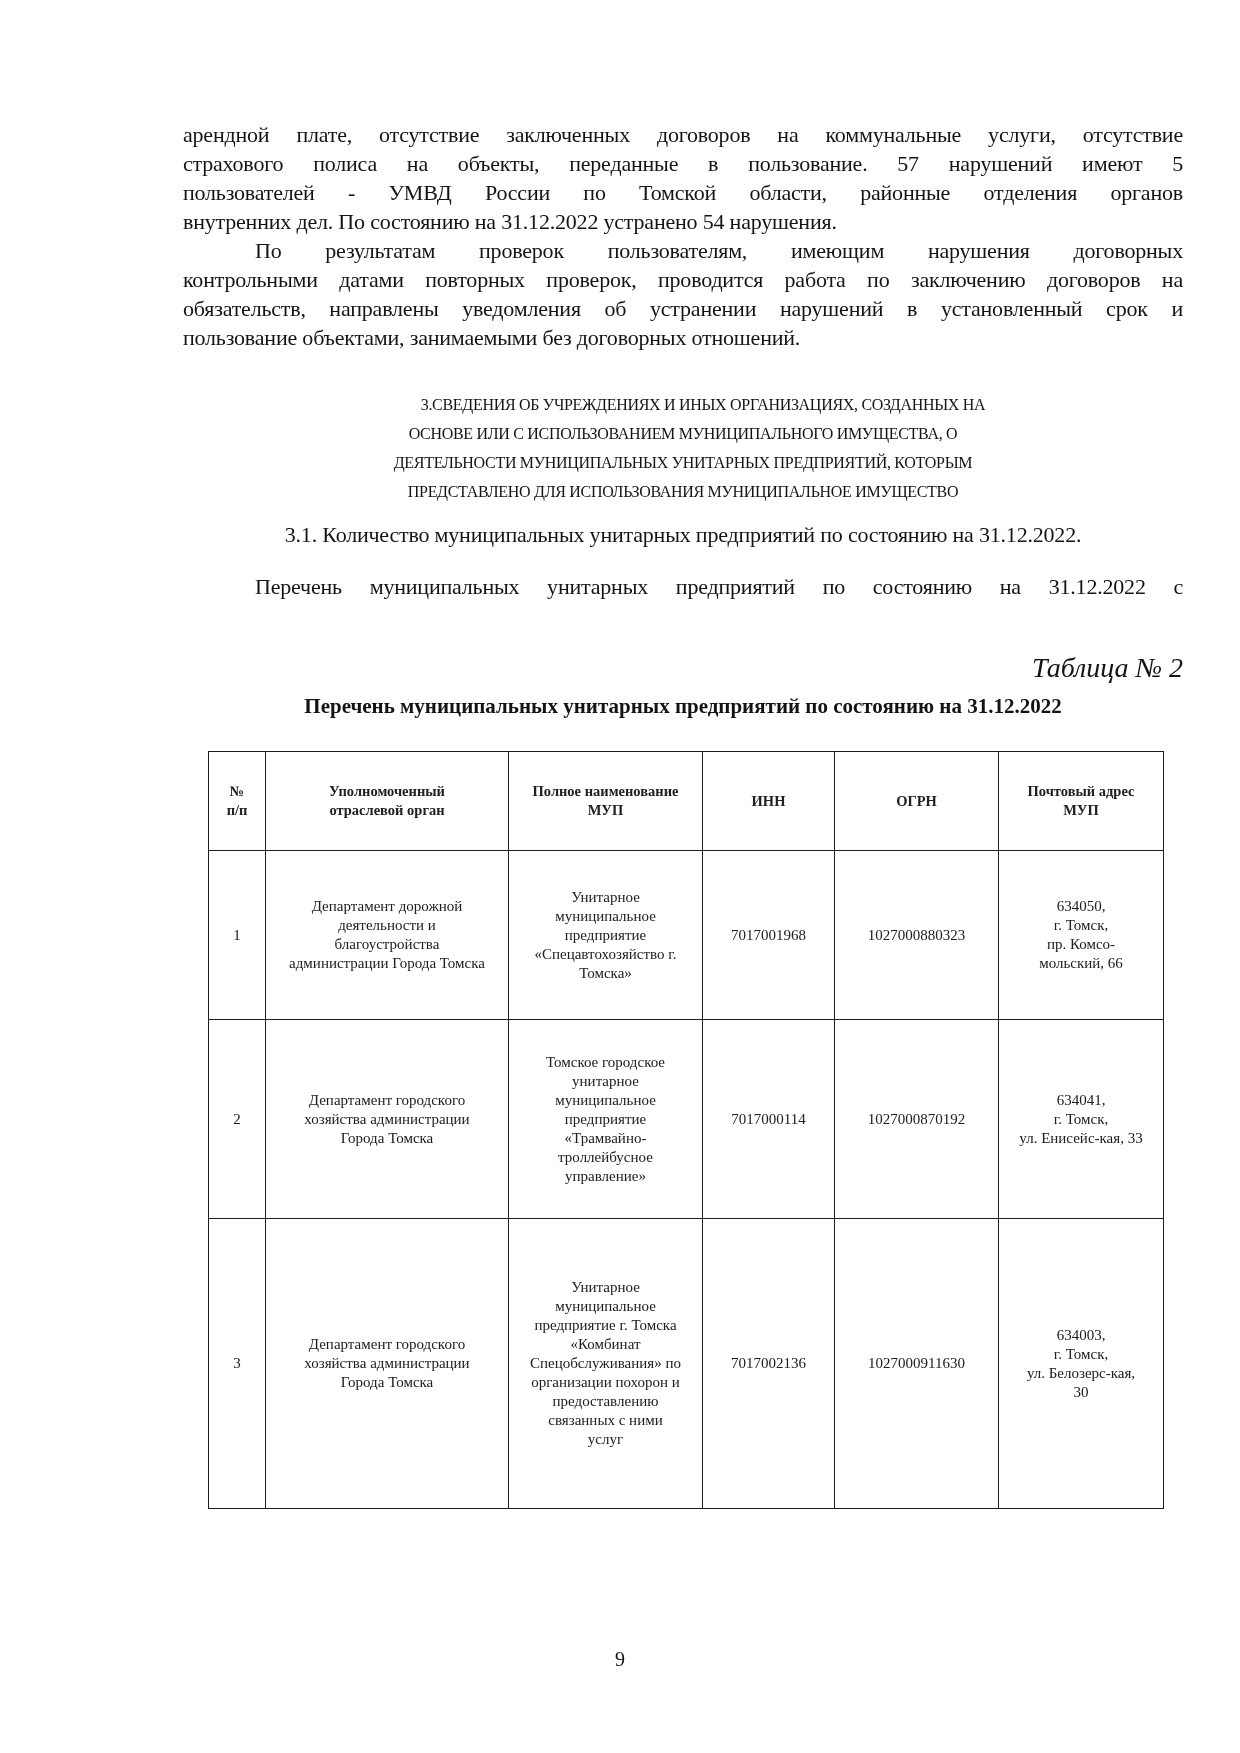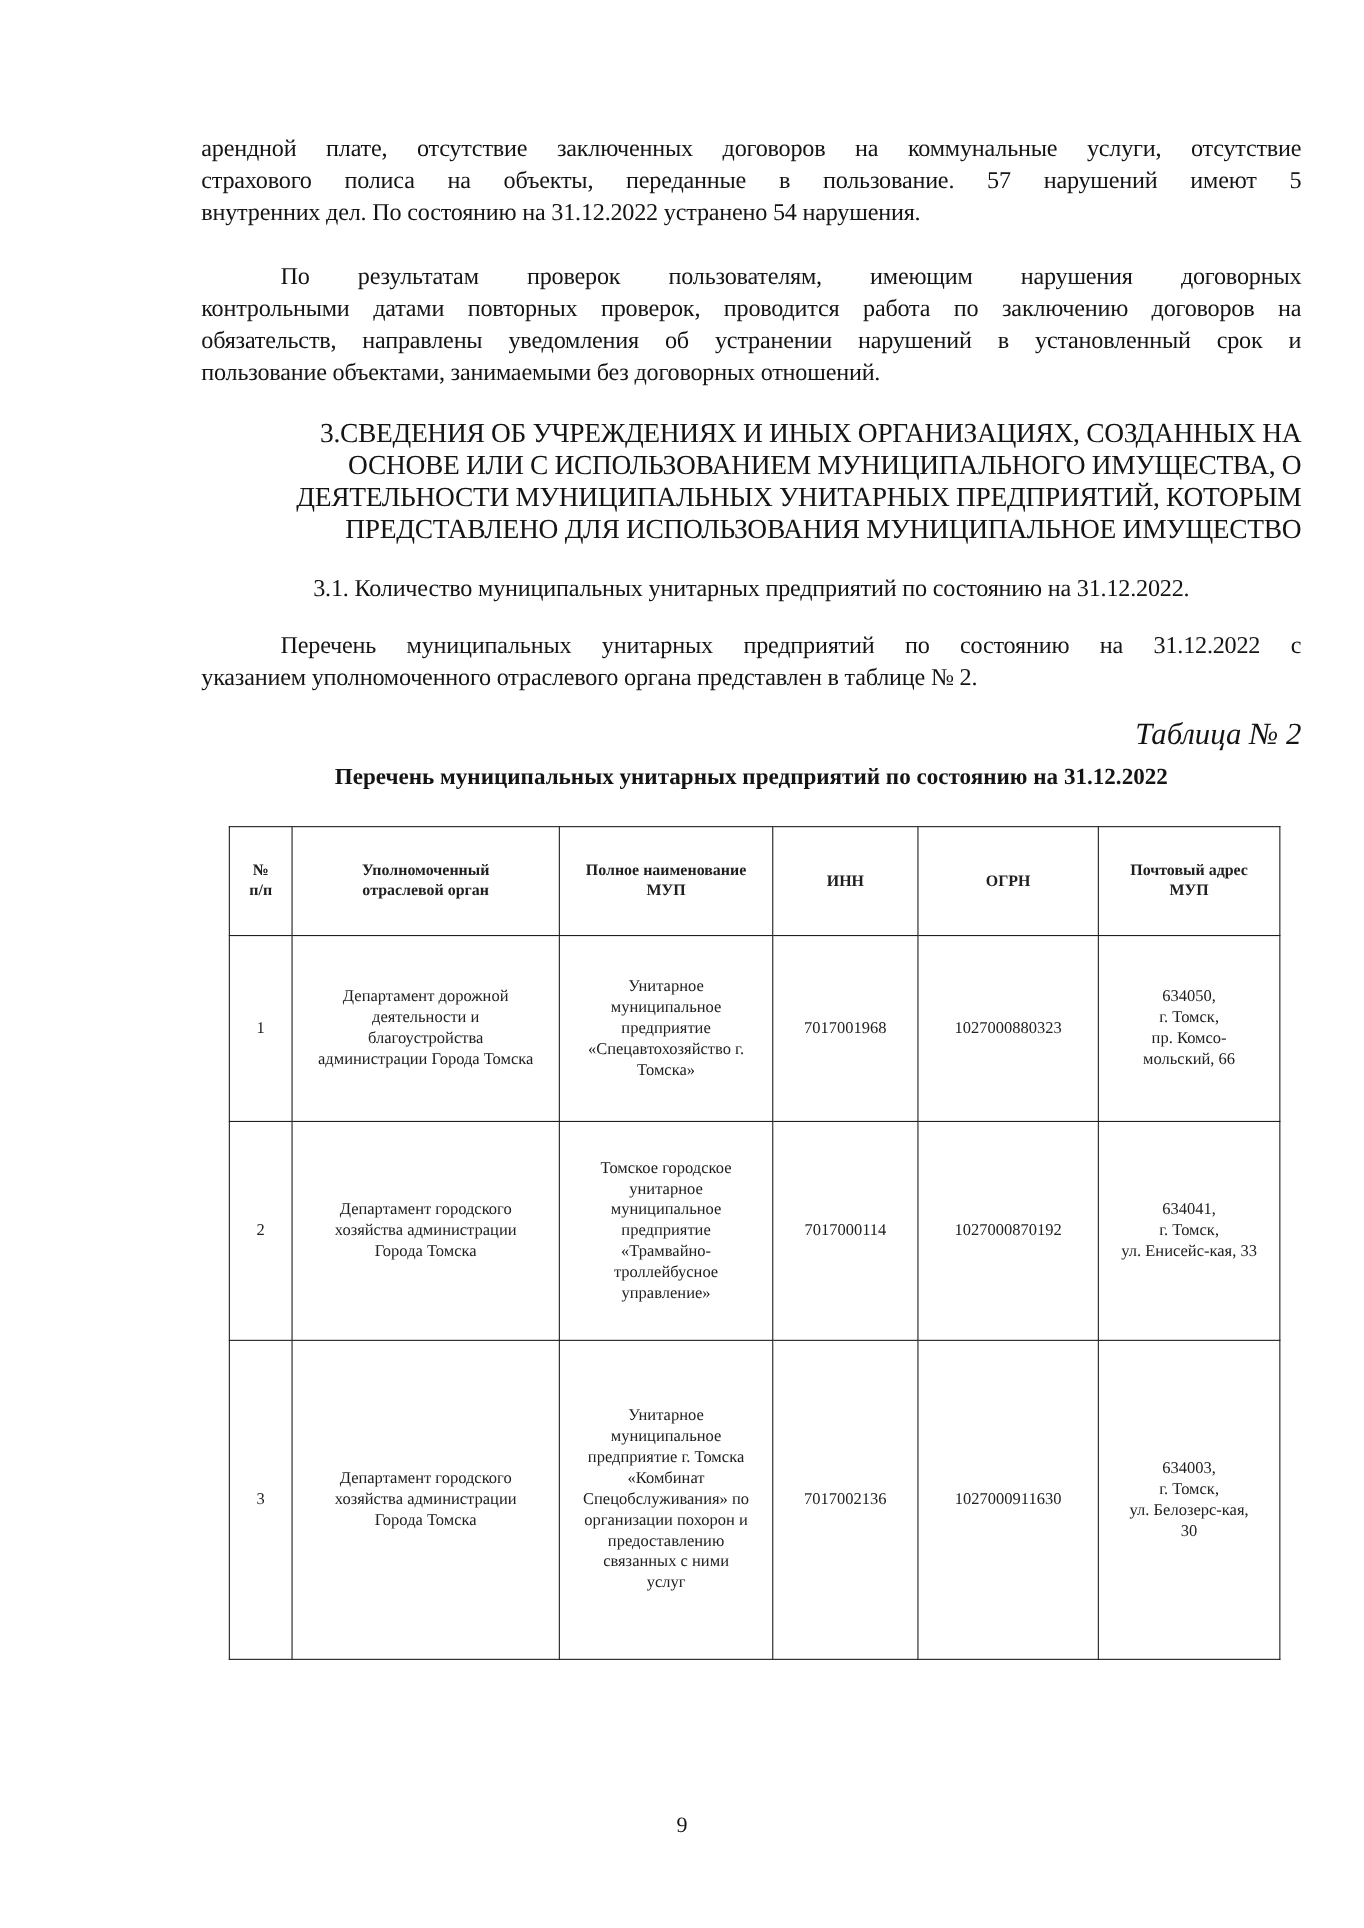--- a/index.html
+++ b/index.html
@@ -4,22 +4,22 @@
 <style>
   html, body { margin: 0; padding: 0; background: #ffffff; }
   body { width: 1240px; height: 1753px; position: relative; overflow: hidden;
          font-family: "Liberation Serif", "DejaVu Serif", serif; color: #141414; }
   .page { position: absolute; left: 0; top: 0; width: 1240px; height: 1753px; background: #fff; text-decoration: underline; }
   .para { position: absolute; left: 183px; width: 1000px; font-size: 22px; line-height: 29px;
           text-align: justify; letter-spacing: -0.2px; }
   .para .line { display: block; text-align: justify; text-align-last: justify; white-space: nowrap; }
   .para .line.last { text-align-last: left; }
   .indent { padding-left: 72px; }
-  .heading { position: absolute; left: 183px; width: 1000px; top: 380px; font-size: 25px; line-height: 29px;
-             text-align: right; text-transform: uppercase; letter-spacing: -0.3px; }
+  .heading { position: absolute; left: 183px; width: 1000px; top: 390px; font-size: 16px; line-height: 29px;
+             text-align: center; text-transform: uppercase; letter-spacing: -0.3px; }
   .heading span { display: block; }
   .sub { position: absolute; left: 183px; width: 1000px; top: 520px; font-size: 22px; line-height: 29px;
          text-align: center; letter-spacing: -0.2px; }
   .caption { position: absolute; right: 57px; top: 652px; font-size: 28px; font-style: italic; }
   .table-title { position: absolute; left: 183px; width: 1000px; top: 694px; font-size: 21px; font-weight: bold;
                  text-align: center; }
   table.mup { position: absolute; left: 208px; top: 751px; border-collapse: collapse; table-layout: fixed;
               width: 955px; font-size: 15px; line-height: 19px; }
   table.mup th, table.mup td { border: 1.5px solid #1e1e1e; text-align: center; vertical-align: middle;
                                padding: 2px 8px; color: #202020; }
@@ -31,20 +31,21 @@
   .cell-lines span { display: block; }
 </style>
 </head>
 <body>
 
 <div class="page">
 
   <div class="para" style="top:120px;">
     <span class="line">арендной плате, отсутствие заключенных договоров на коммунальные услуги, отсутствие</span>
     <span class="line">страхового полиса на объекты, переданные в пользование. 57 нарушений имеют 5</span>
+    <span class="line">пользователей - УМВД России по Томской области, районные отделения органов</span>
     <span class="line last">внутренних дел. По состоянию на 31.12.2022 устранено 54 нарушения.</span>
   </div>
 
   <div class="para" style="top:236px;">
     <span class="line indent">По результатам проверок пользователям, имеющим нарушения договорных</span>
     <span class="line">контрольными датами повторных проверок, проводится работа по заключению договоров на</span>
     <span class="line">обязательств, направлены уведомления об устранении нарушений в установленный срок и</span>
     <span class="line last">пользование объектами, занимаемыми без договорных отношений.</span>
   </div>
 
@@ -52,21 +53,20 @@
     <span style="padding-left:40px;">3.СВЕДЕНИЯ ОБ УЧРЕЖДЕНИЯХ И ИНЫХ ОРГАНИЗАЦИЯХ, СОЗДАННЫХ НА</span>
     <span>ОСНОВЕ ИЛИ С ИСПОЛЬЗОВАНИЕМ МУНИЦИПАЛЬНОГО ИМУЩЕСТВА, О</span>
     <span>ДЕЯТЕЛЬНОСТИ МУНИЦИПАЛЬНЫХ УНИТАРНЫХ ПРЕДПРИЯТИЙ, КОТОРЫМ</span>
     <span>ПРЕДСТАВЛЕНО ДЛЯ ИСПОЛЬЗОВАНИЯ МУНИЦИПАЛЬНОЕ ИМУЩЕСТВО</span>
   </div>
 
   <div class="sub">3.1. Количество муниципальных унитарных предприятий по состоянию на 31.12.2022.</div>
 
   <div class="para" style="top:572px;">
     <span class="line indent">Перечень муниципальных унитарных предприятий по состоянию на 31.12.2022 с</span>
-    <span class="line last">указанием уполномоченного отраслевого органа представлен в таблице № 2.</span>
   </div>
 
   <div class="caption">Таблица № 2</div>
 
   <div class="table-title">Перечень муниципальных унитарных предприятий по состоянию на 31.12.2022</div>
 
   <table class="mup">
     <colgroup>
       <col style="width:57px">
       <col style="width:243px">

